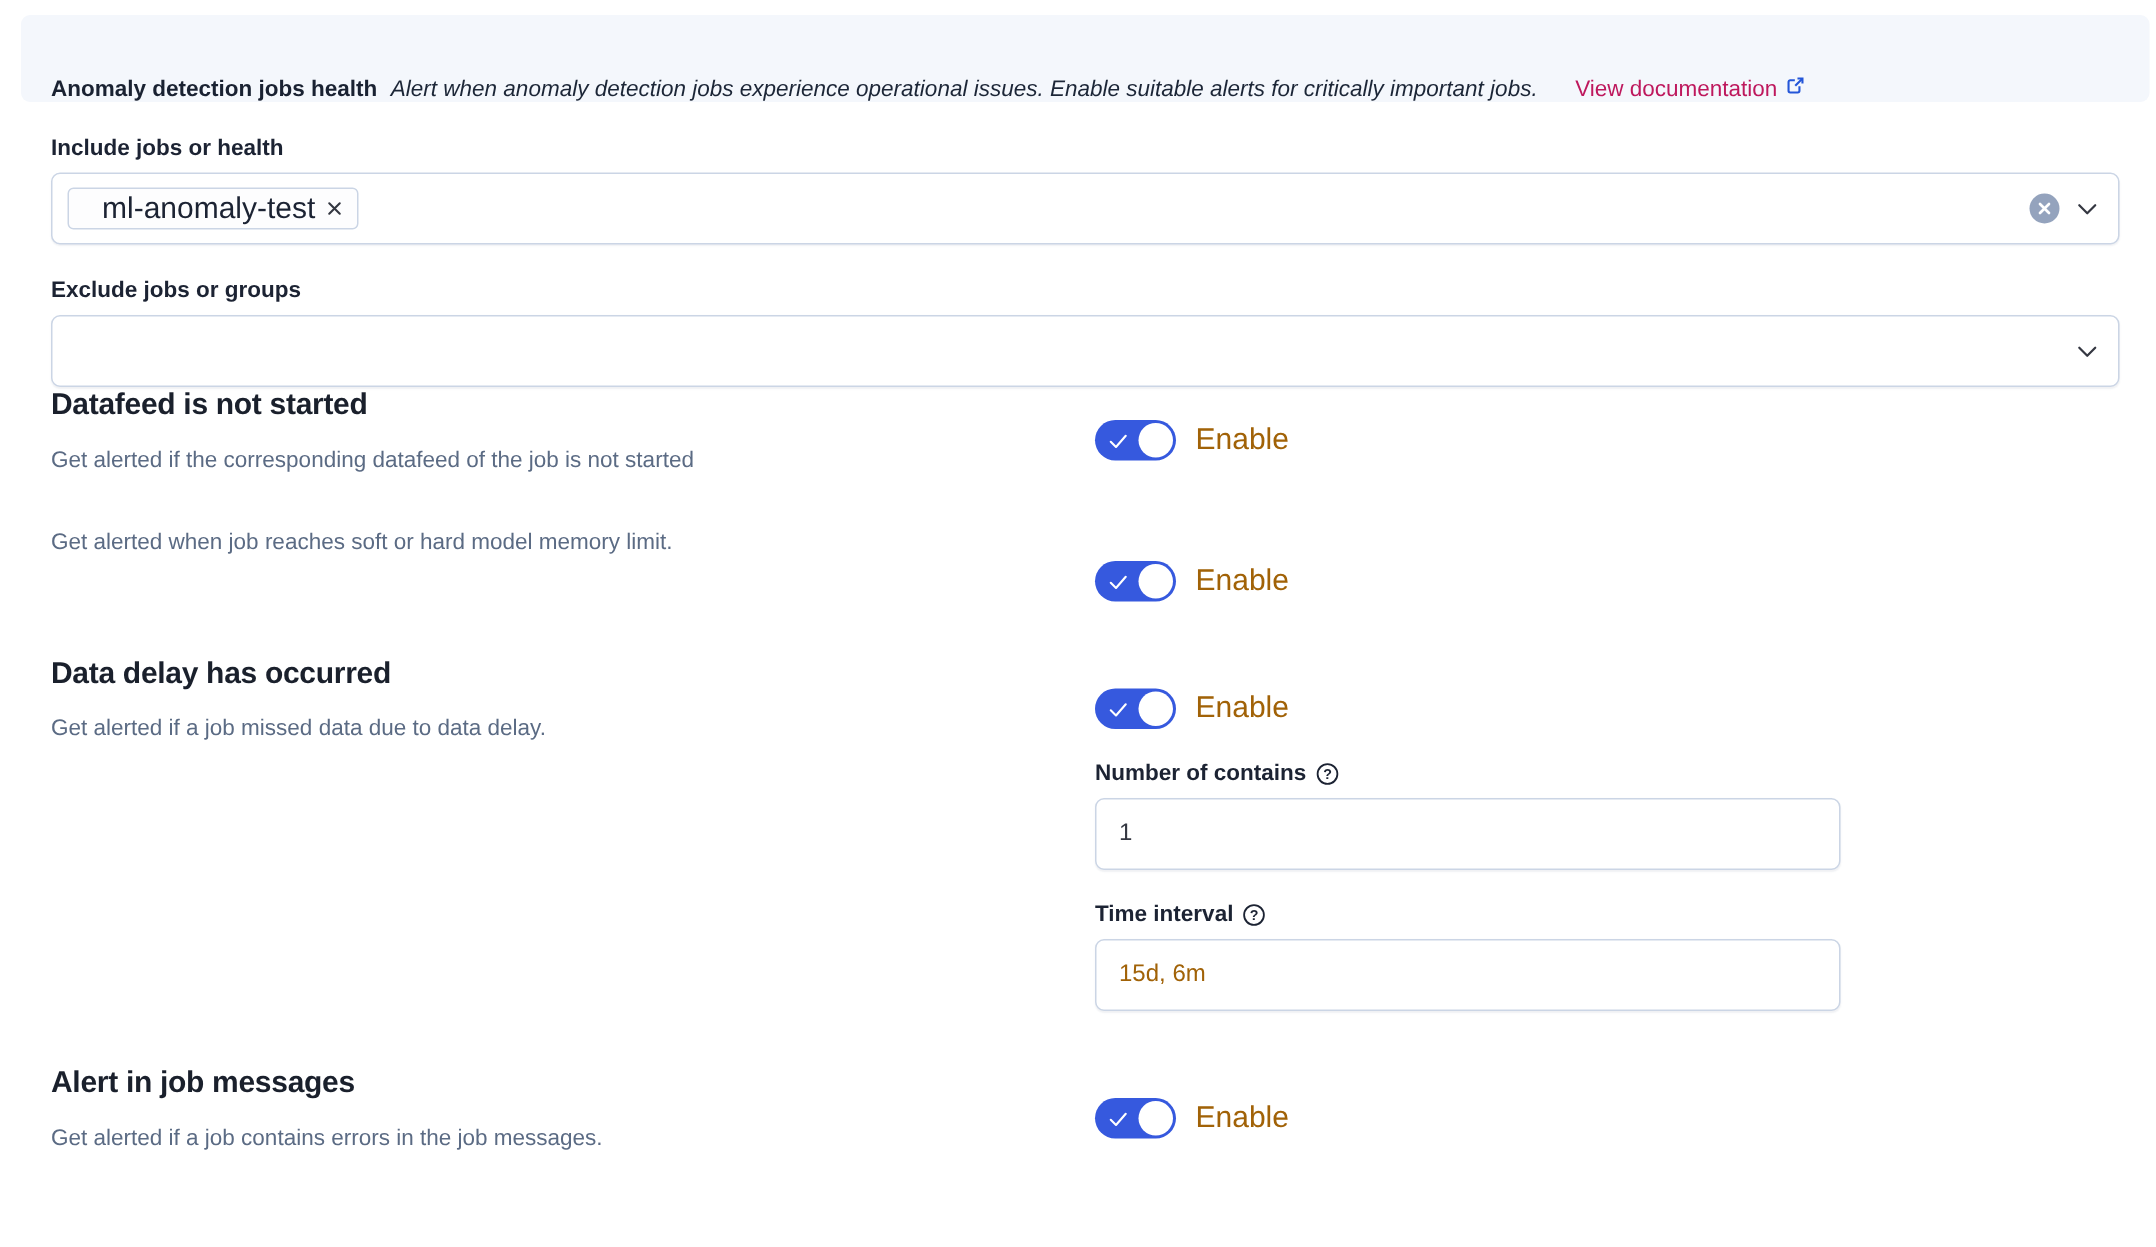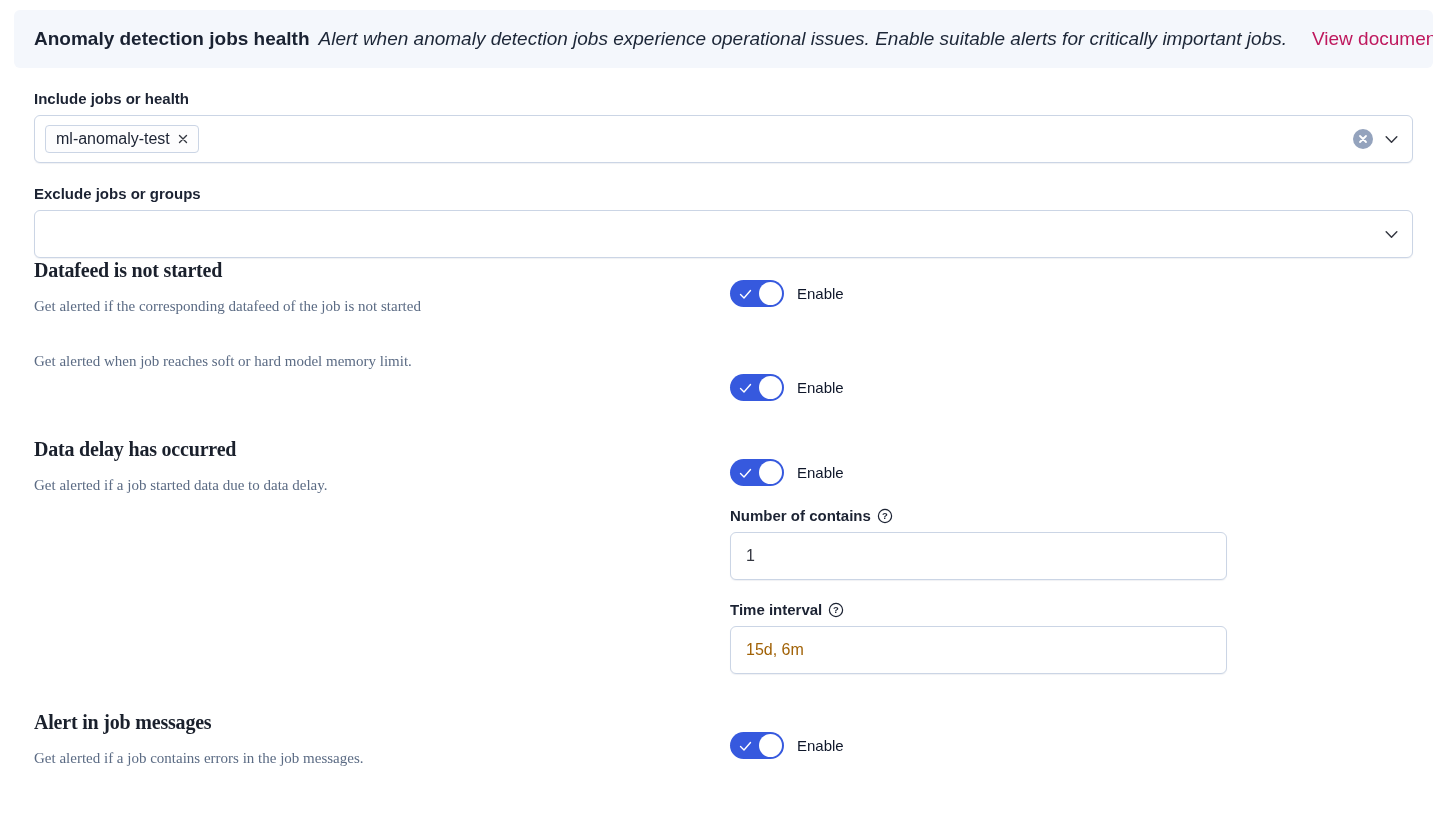--- a/index.html
+++ b/index.html
@@ -6,23 +6,23 @@
   html, body { width: 1437px; height: 831px; background: #ffffff; overflow: hidden; }
   body { font-family: "Liberation Sans", "DejaVu Sans", sans-serif; color: #343741; }
 
   
   .banner {
     margin: 10px 4px 0 14px;
     height: 58px;
     background: #f4f7fc;
     border-radius: 6px;
     display: flex;
-    align-items: center;
+    align-items: flex-end;
     padding: 0 20px;
-    font-size: 19px;
+    font-size: 15px;
     color: #1c2637;
     white-space: nowrap;
     overflow: hidden;
   }
   .banner .b-title { font-weight: 700; margin-right: 9px; color: #1a2232; }
   .banner .b-text { color: #1c2637; margin-right: 25px; font-style: italic; }
   .banner .b-link {
     color: #be185d; font-weight: 500; text-decoration: none;
     display: inline-flex; align-items: center; gap: 5px; cursor: pointer;
   }
@@ -48,61 +48,61 @@
     align-items: center;
     padding: 0 12px 0 10px;
     box-shadow: 0 1px 1px rgba(152, 162, 179, 0.15);
     cursor: text;
   }
   .pill {
     display: inline-flex;
     align-items: center;
     gap: 7px;
     height: 28px;
-    padding: 0 9px 0 10px;
+    padding: 0 9px 0 22px;
     border: 1px solid #cbd5e5;
     border-radius: 4px;
     background: #fdfdfe;
-    font-size: 16px;
+    font-size: 20px;
     font-weight: 500;
     color: #1c2333;
   }
   .pill .pill-x { display: inline-flex; cursor: pointer; }
   .cb-icons { margin-left: auto; display: flex; align-items: center; gap: 10px; }
   .clear-btn {
     width: 20px; height: 20px; border-radius: 50%;
     background: #94a3bd; border: none; cursor: pointer;
     display: inline-flex; align-items: center; justify-content: center;
   }
   .chev { display: inline-flex; cursor: pointer; }
 
   
   .section { display: flex; margin-bottom: 36px; }
   .section:first-of-type { margin-top: 25px; }
-  .sec-left { width: 696px; flex: 0 0 696px; font-family: Liberation Serif, serif; }
+  .sec-left { width: 696px; flex: 0 0 696px; }
   .sec-left h3 {
     font-size: 20px; line-height: 24px; font-weight: 700;
     color: #1a202c; margin-bottom: 15px;
     letter-spacing: -0.2px;
   }
   .sec-left p { font-size: 15px; line-height: 19px; color: #5b6b84; }
   .sec-right { flex: 1 1 auto; padding-top: 22px; }
 
   .switch-row { display: flex; align-items: center; gap: 13px; }
   .switch {
     position: relative; width: 54px; height: 27px;
     border-radius: 14px; background: #3659de; border: none; cursor: pointer;
     flex: 0 0 54px;
   }
   .switch .thumb {
     position: absolute; top: 2px; right: 2px;
     width: 23px; height: 23px; border-radius: 50%; background: #fff;
   }
   .switch .check { position: absolute; left: 9px; top: 8px; }
-  .switch-label { font-size: 15px; color: #0f172a; text-align: right; }
+  .switch-label { font-size: 20px; color: #a16207; text-align: right; }
 
   .field { margin-top: 21px; width: 497px; }
   .field:first-of-type { margin-top: 22px; }
   .field-label {
     display: flex; align-items: center; gap: 4px;
     font-size: 15px; font-weight: 600; color: #1c2333;
     margin-bottom: 7px; line-height: 18px;
   }
   .help-icon { display: inline-flex; cursor: pointer; margin-left: 2px; }
   .text-input {
@@ -208,21 +208,21 @@
           <span class="thumb"></span>
         </button>
         <span class="switch-label">Enable</span>
       </div>
     </div>
   </div>
 
   <div class="section">
     <div class="sec-left">
       <h3>Data delay has occurred</h3>
-      <p>Get alerted if a job started data due to data delay.</p>
+      <p>Get alerted if a job missed data due to data delay.</p>
     </div>
     <div class="sec-right">
       <div class="switch-row">
         <button class="switch">
           <span class="check">
             <svg width="13" height="11" viewBox="0 0 13 11" fill="none" stroke="#ffffff" stroke-width="1.4" stroke-linecap="round" stroke-linejoin="round">
               <path d="M1.5 5.5 5 9 11.5 1.5"></path>
             </svg>
           </span>
           <span class="thumb"></span>

